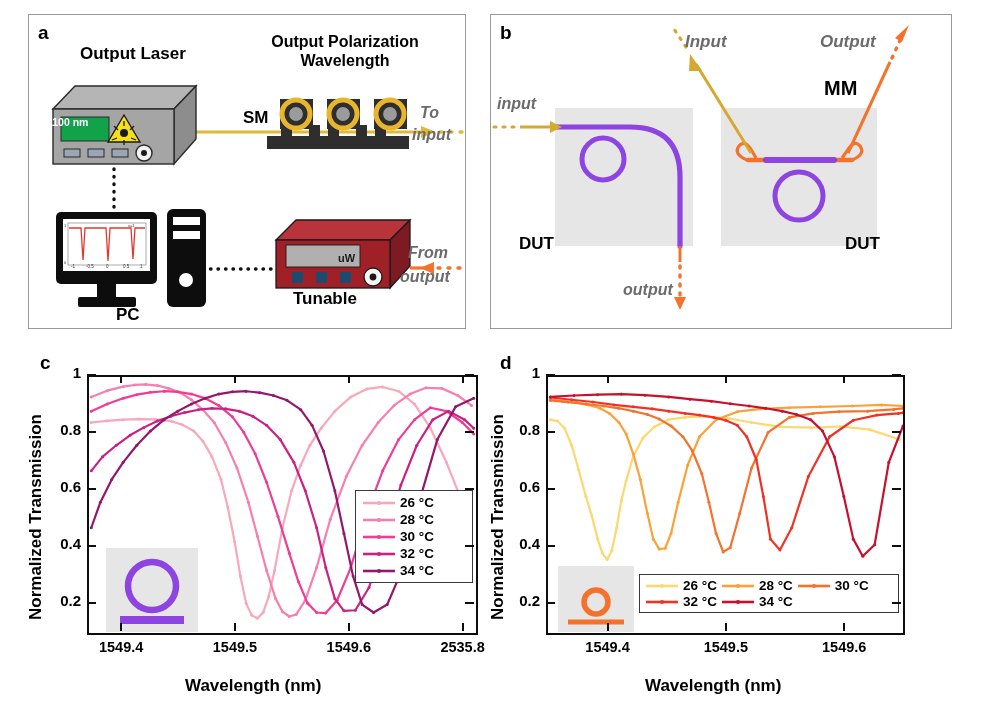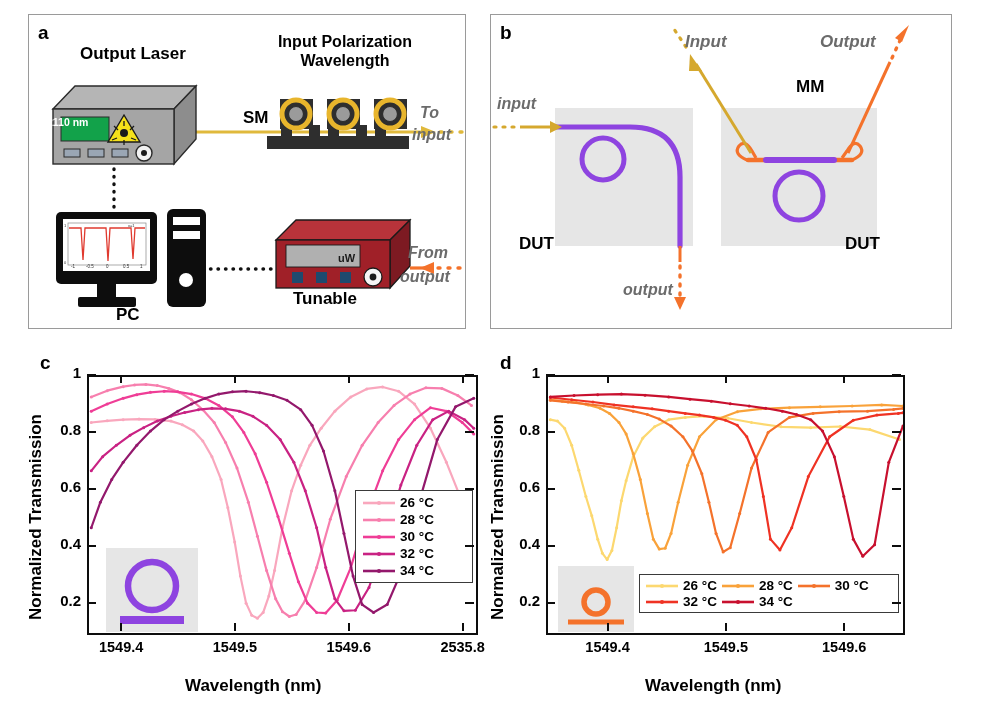--- a/index.html
+++ b/index.html
@@ -22,21 +22,21 @@
   svg{display:block;overflow:visible;}
   .vrot{transform:rotate(-90deg);transform-origin:left top;white-space:nowrap;}
 </style>
 </head>
 <body>
 
 <div class="panel" id="panel-a"></div>
 <div class="panel-letter" style="left:38px;top:22px;">a</div>
 
 <div class="lbl" style="left:80px;top:44px;font-size:17px;">Output Laser</div>
-<div class="lbl" style="left:255px;top:33px;font-size:16px;text-align:center;width:180px;">Input Polarization</div>
+<div class="lbl" style="left:255px;top:33px;font-size:16px;text-align:center;width:180px;">Output Polarization</div>
 <div class="lbl" style="left:255px;top:52px;font-size:16px;text-align:center;width:180px;">Wavelength</div>
 
 <svg style="position:absolute;left:28px;top:14px;" width="438" height="315">
 
   <g>
     <path d="M 160 118 L 395 118" stroke="#e0b93c" stroke-width="3.2" fill="none"></path>
     <polygon points="393,112 408,118 393,124" fill="#e0b93c"></polygon>
     <g stroke="#e0b93c" stroke-width="3.4" stroke-linecap="round" stroke-dasharray="2 8">
       <line x1="412" y1="118" x2="438" y2="118"></line>
     </g>
@@ -143,21 +143,21 @@
   </g>
 </svg>
 
 <div class="lbl" style="left:243px;top:108px;font-size:17px;">SM</div>
 <div class="gray-ital" style="left:420px;top:104px;font-size:16px;">To</div>
 <div class="gray-ital" style="left:412px;top:126px;font-size:16px;">input</div>
 <div class="gray-ital" style="left:408px;top:244px;font-size:16px;">From</div>
 <div class="gray-ital" style="left:400px;top:268px;font-size:16px;">output</div>
 <div class="lbl" style="left:108px;top:305px;font-size:17px;margin-left:8px;">PC</div>
 <div class="lbl" style="left:293px;top:289px;font-size:17px;">Tunable</div>
-<div style="position:absolute;left:47px;top:116px;font-size:10.5px;font-weight:bold;color:#ffffff;">2110 nm</div>
+<div style="position:absolute;left:47px;top:116px;font-size:10.5px;font-weight:bold;color:#ffffff;">1100 nm</div>
 
 <div class="panel" id="panel-b"></div>
 <div class="panel-letter" style="left:500px;top:22px;">b</div>
 
 <svg style="position:absolute;left:490px;top:14px;" width="462" height="315">
 
   <rect x="65" y="94" width="138" height="138" fill="#e6e6e6"></rect>
 
   <rect x="231" y="94" width="156" height="138" fill="#e6e6e6"></rect>
 
@@ -204,21 +204,21 @@
       <line x1="402" y1="44" x2="412" y2="22"></line>
     </g>
     <polygon points="405,24 419,11 412,28" fill="#f4722b"></polygon>
   </g>
 </svg>
 
 <div class="gray-ital" style="left:497px;top:95px;font-size:16px;">input</div>
 <div class="gray-ital" style="left:623px;top:281px;font-size:16px;">output</div>
 <div class="gray-ital" style="left:685px;top:32px;font-size:17px;">Input</div>
 <div class="gray-ital" style="left:820px;top:32px;font-size:17px;">Output</div>
-<div class="lbl" style="left:796px;top:77px;font-size:17px;">MM</div>
+<div class="lbl" style="left:824px;top:77px;font-size:20px;">MM</div>
 <div class="lbl" style="left:519px;top:234px;font-size:17px;">DUT</div>
 <div class="lbl" style="left:845px;top:234px;font-size:17px;">DUT</div>
 
 <div class="panel-letter" style="left:40px;top:352px;">c</div>
 <div class="axis-title vrot" style="left:26px;top:620px;">Normalized Transmission</div>
 <div class="axis-title" style="left:185px;top:676px;">Wavelength (nm)</div>
 <div class="plotbox" id="plot-c" style="left:87px;top:375px;width:391px;height:260px;">
     <svg width="387" height="256" style="position:absolute;left:0;top:0;">
       <g>
         <polyline points="2.276470588439293,45.51111111111112 18.211764705961517,43.80444444444444 34.14705882374255,42.666666666666686 50.08235294126477,42.09777777777779 66.01764705904579,42.382222222222225 81.95294117656802,44.0888888888889 93.33529411772926,47.78666666666669 104.7176470588905,54.04444444444442 113.82352941187126,64 122.92941176485202,79.64444444444445 132.0352941178328,102.4 138.86470588237427,130.84444444444443 145.69411764717452,164.9777777777778 151.38529411762573,199.11111111111111 157.07647058833578,226.13333333333333 162.767647058787,238.36444444444444 168.458823529497,241.20888888888888 174.14999999994822,235.52 179.84117647065827,219.0222222222222 185.5323529411095,193.42222222222222 193.5,150.75555555555556 202.60588235298076,113.77777777777777 211.7117647059615,88.17777777777778 220.81764705894227,68.26666666666665 232.20000000010353,51.20000000000002 245.85882352944526,34.133333333333326 261.7941176469675,19.911111111111097 277.72941176474853,11.946666666666687 293.6647058822707,9.955555555555577 309.60000000005175,14.222222222222229 325.535294117574,27.02222222222221 341.470588235355,51.20000000000002 357.4058823528772,85.33333333333334 373.3411764706583,125.15555555555554" fill="none" stroke="#f9a7bd" stroke-width="2.2" stroke-linejoin="round" stroke-linecap="round"></polyline>

